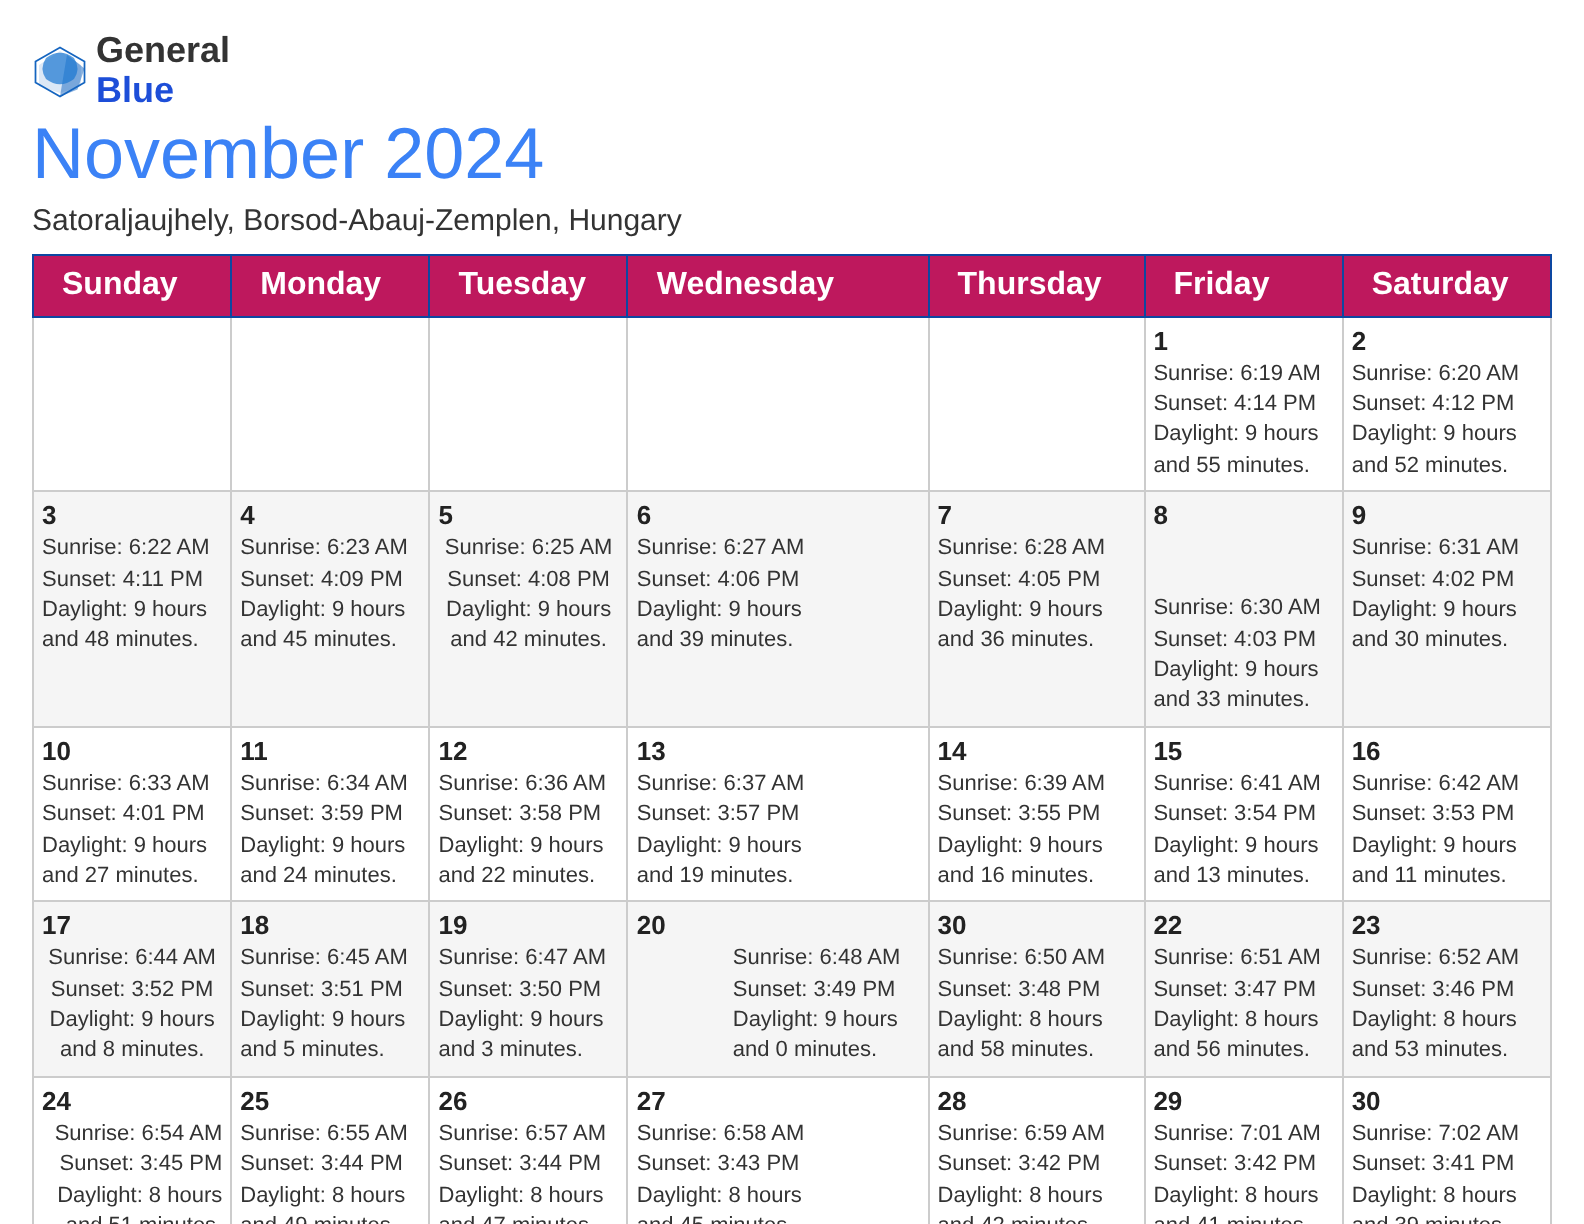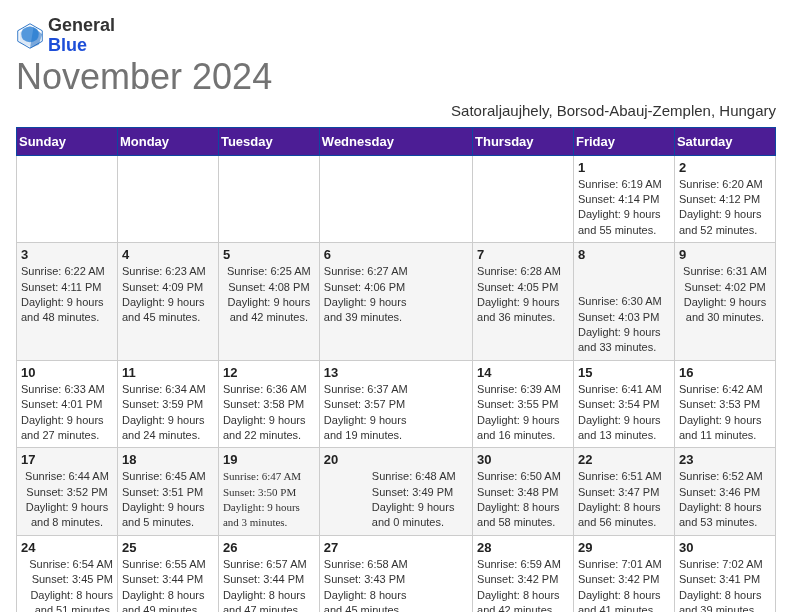--- a/index.html
+++ b/index.html
@@ -32,39 +32,39 @@
     .logo-icon {
       width: 28px;
       height: 28px;
     }
     .title-section {
       text-align: right;
     }
     .month-title {
       font-size: 36px;
       font-weight: normal;
-      color: #737373;
+      color: #3b82f6;
     }
     .subtitle {
       font-size: 15px;
       color: #333;
-      text-align: right;
+      text-align: left;
       margin-bottom: 8px;
     }
     .calendar {
       width: 100%;
       border-collapse: collapse;
       font-size: 11px;
     }
     .calendar th {
-      background: #4c1d95;
+      background: #be185d;
       color: #fff;
-      padding: 6px 2px;
+      padding: 6px 14px;
       text-align: left;
-      font-size: 13px;
+      font-size: 16px;
       font-weight: bold;
       border: 1px solid #0d47a1;
     }
     .calendar td {
       border: 1px solid #ccc;
       vertical-align: top;
       padding: 4px;
       min-height: 80px;
       height: 80px;
       background: #fff;
@@ -184,21 +184,21 @@
         </td>
         <td>
           <span class="day-number">8</span>
           <div class="day-info" style="white-space: pre-line; margin-top: 32px;">Sunrise: 6:30 AM
 Sunset: 4:03 PM
 Daylight: 9 hours
 and 33 minutes.</div>
         </td>
         <td>
           <span class="day-number">9</span>
-          <div class="day-info" style="white-space: pre-line; text-align: center;">Sunrise: 6:31 AM
+          <div class="day-info" style="white-space: pre-line;">Sunrise: 6:31 AM
 Sunset: 4:02 PM
 Daylight: 9 hours
 and 30 minutes.</div>
         </td>
       </tr>
       <tr>
         <td>
           <span class="day-number">10</span>
           <div class="day-info" style="white-space: pre-line;">Sunrise: 6:33 AM
 Sunset: 4:01 PM
@@ -258,21 +258,21 @@
         </td>
         <td>
           <span class="day-number">18</span>
           <div class="day-info" style="white-space: pre-line;">Sunrise: 6:45 AM
 Sunset: 3:51 PM
 Daylight: 9 hours
 and 5 minutes.</div>
         </td>
         <td>
           <span class="day-number">19</span>
-          <div class="day-info" style="white-space: pre-line; font-family: Liberation Serif, serif;">Sunrise: 6:47 AM
+          <div class="day-info" style="white-space: pre-line;">Sunrise: 6:47 AM
 Sunset: 3:50 PM
 Daylight: 9 hours
 and 3 minutes.</div>
         </td>
         <td>
           <span class="day-number">20</span>
           <div class="day-info" style="white-space: pre-line; margin-left: 48px;">Sunrise: 6:48 AM
 Sunset: 3:49 PM
 Daylight: 9 hours
 and 0 minutes.</div>

